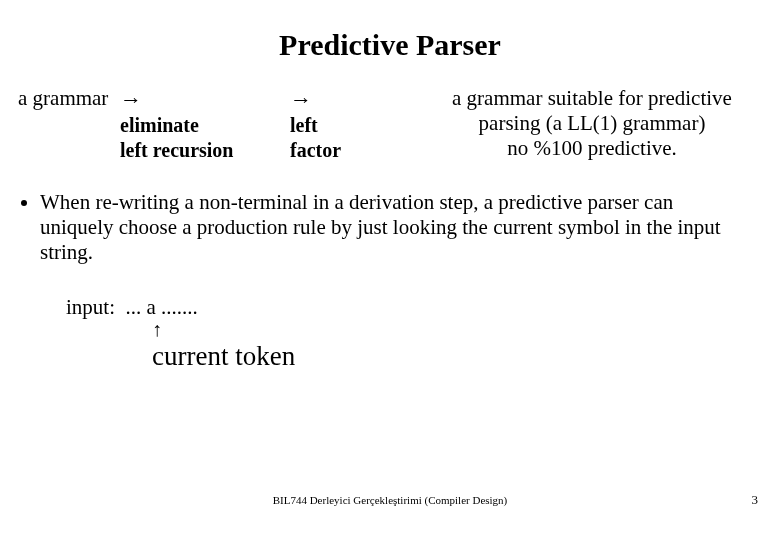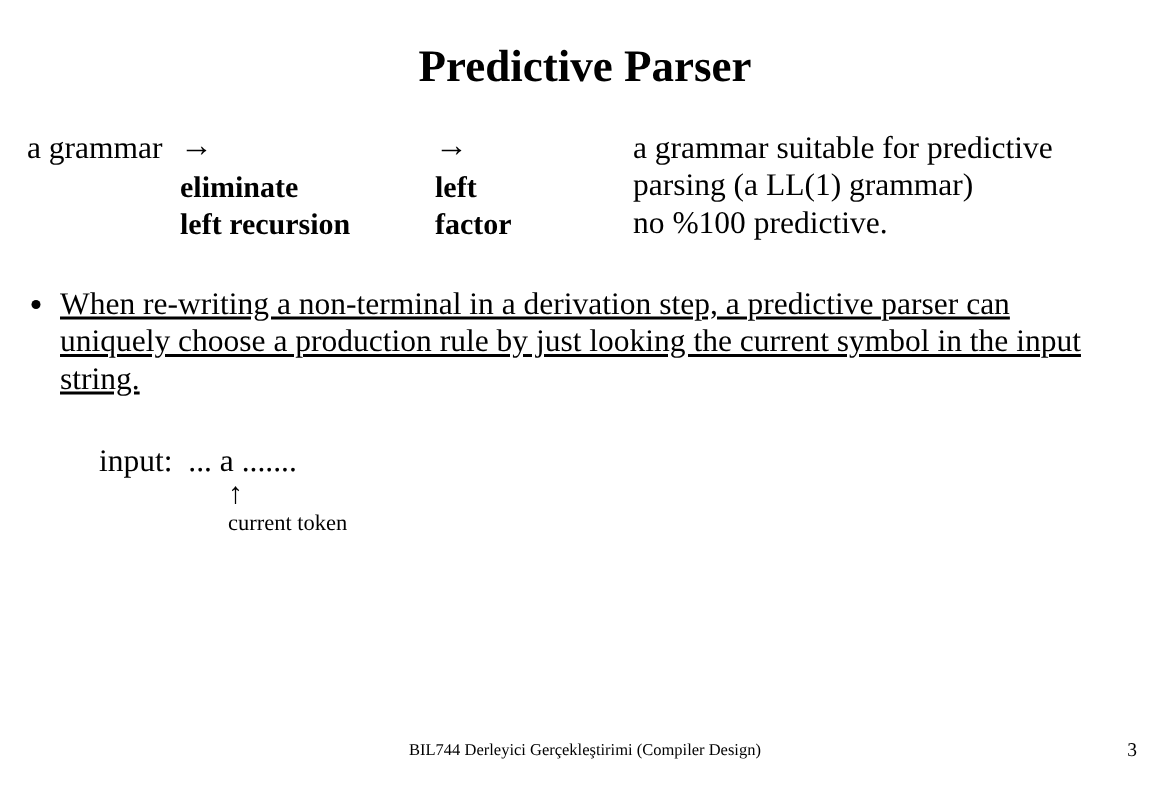--- a/index.html
+++ b/index.html
@@ -36,33 +36,32 @@
   }
   .pipeline .arrow {
     font-family: "Arial", sans-serif;
     font-weight: bold;
     font-size: 22px;
     line-height: 22px;
   }
   .pipeline .c-grammar   { flex: 0 0 auto; min-width: 102px; }
   .pipeline .c-arrow1    { flex: 0 0 auto; min-width: 170px; }
   .pipeline .c-arrow2    { flex: 0 0 auto; min-width: 132px; }
-  .pipeline .c-result    { flex: 1 1 auto; }
+  .pipeline .c-result    { flex: 1 1 auto; align-items: center; }
   .pipeline .sub {
     font-size: 20px;
     margin-top: 6px;
     font-weight: bold;
   }
   .pipeline .line2 { margin-top: 2px; }
   .bullets {
     margin: 28px 0 0 22px;
     padding: 0;
     list-style: disc;
     font-size: 21px;
-    text-decoration: underline;
   }
   .bullets li { padding-right: 12px; }
 
   .rule-block {
     position: relative;
     margin: 30px 0 0 48px;
     font-size: 21px;
     height: 110px;
   }
   .rule-row { display: flex; align-items: baseline; }
@@ -71,21 +70,21 @@
   .sub-idx { font-size: 13px; vertical-align: sub; }
 
   .arrow-up {
     position: absolute;
     font-family: Arial, sans-serif;
     font-size: 20px;
     line-height: 20px;
   }
   .cur-token {
     position: absolute;
-    font-size: 15px;
+    font-size: 27px;
   }
 
   .footer {
     position: absolute;
     bottom: 30px;
     left: 0;
     width: 780px;
     text-align: center;
     font-size: 11px;
   }

